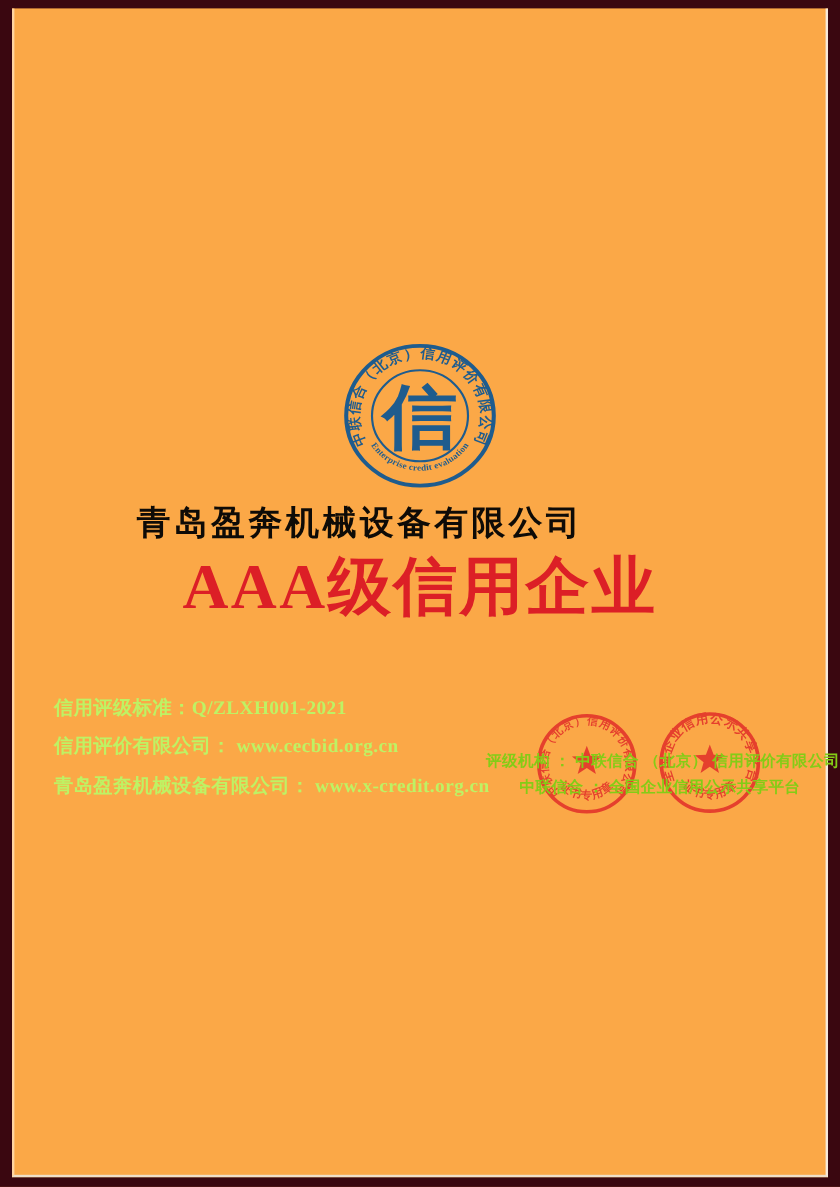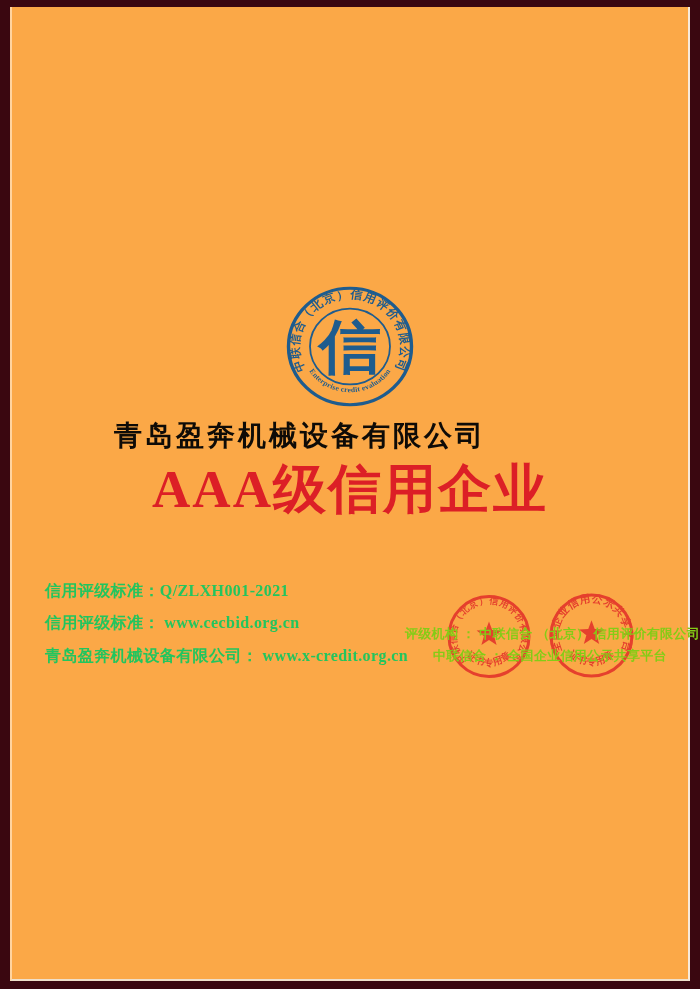--- a/index.html
+++ b/index.html
@@ -64,21 +64,21 @@
     font-size: 53px; font-weight: 900;
     letter-spacing: 2px;
     color: #DC1F26;
     font-family: "Liberation Serif", serif;
   }
 
   
   .info {
     position: absolute;
     left: 45px; top: 575px;
-    color: #22c55e;
+    color: #bef264;
     font-size: 16px; font-weight: bold;
     font-family: "Liberation Serif", serif;
   }
   .info-line {
     height: 32.4px; line-height: 32.4px;
     white-space: nowrap;
     letter-spacing: 0.4px;
   }
 
   
@@ -129,21 +129,21 @@
     </text>
     <text class="logo-xin" x="66" y="88" text-anchor="middle">信</text>
   </svg>
 
   <div class="company">青岛盈奔机械设备有限公司</div>
 
   <div class="title">AAA级信用企业</div>
 
   <div class="info">
     <div class="info-line">信用评级标准：Q/ZLXH001-2021</div>
-    <div class="info-line">信用评级标准：  www.cecbid.org.cn</div>
+    <div class="info-line">信用评价有限公司：  www.cecbid.org.cn</div>
     <div class="info-line">青岛盈奔机械设备有限公司：  www.x-credit.org.cn</div>
   </div>
 
   <svg class="seal seal-left" viewBox="0 0 86 86">
     <defs>
       <path id="lsTop" d="M 17.7 64.2 A 33 33 0 1 1 68.3 64.2"></path>
       <path id="lsBot" d="M 22.5 64 A 30 30 0 0 0 63.5 64"></path>
     </defs>
     <circle class="seal-ring" cx="43" cy="43" r="40"></circle>
     <text class="seal-arc">

